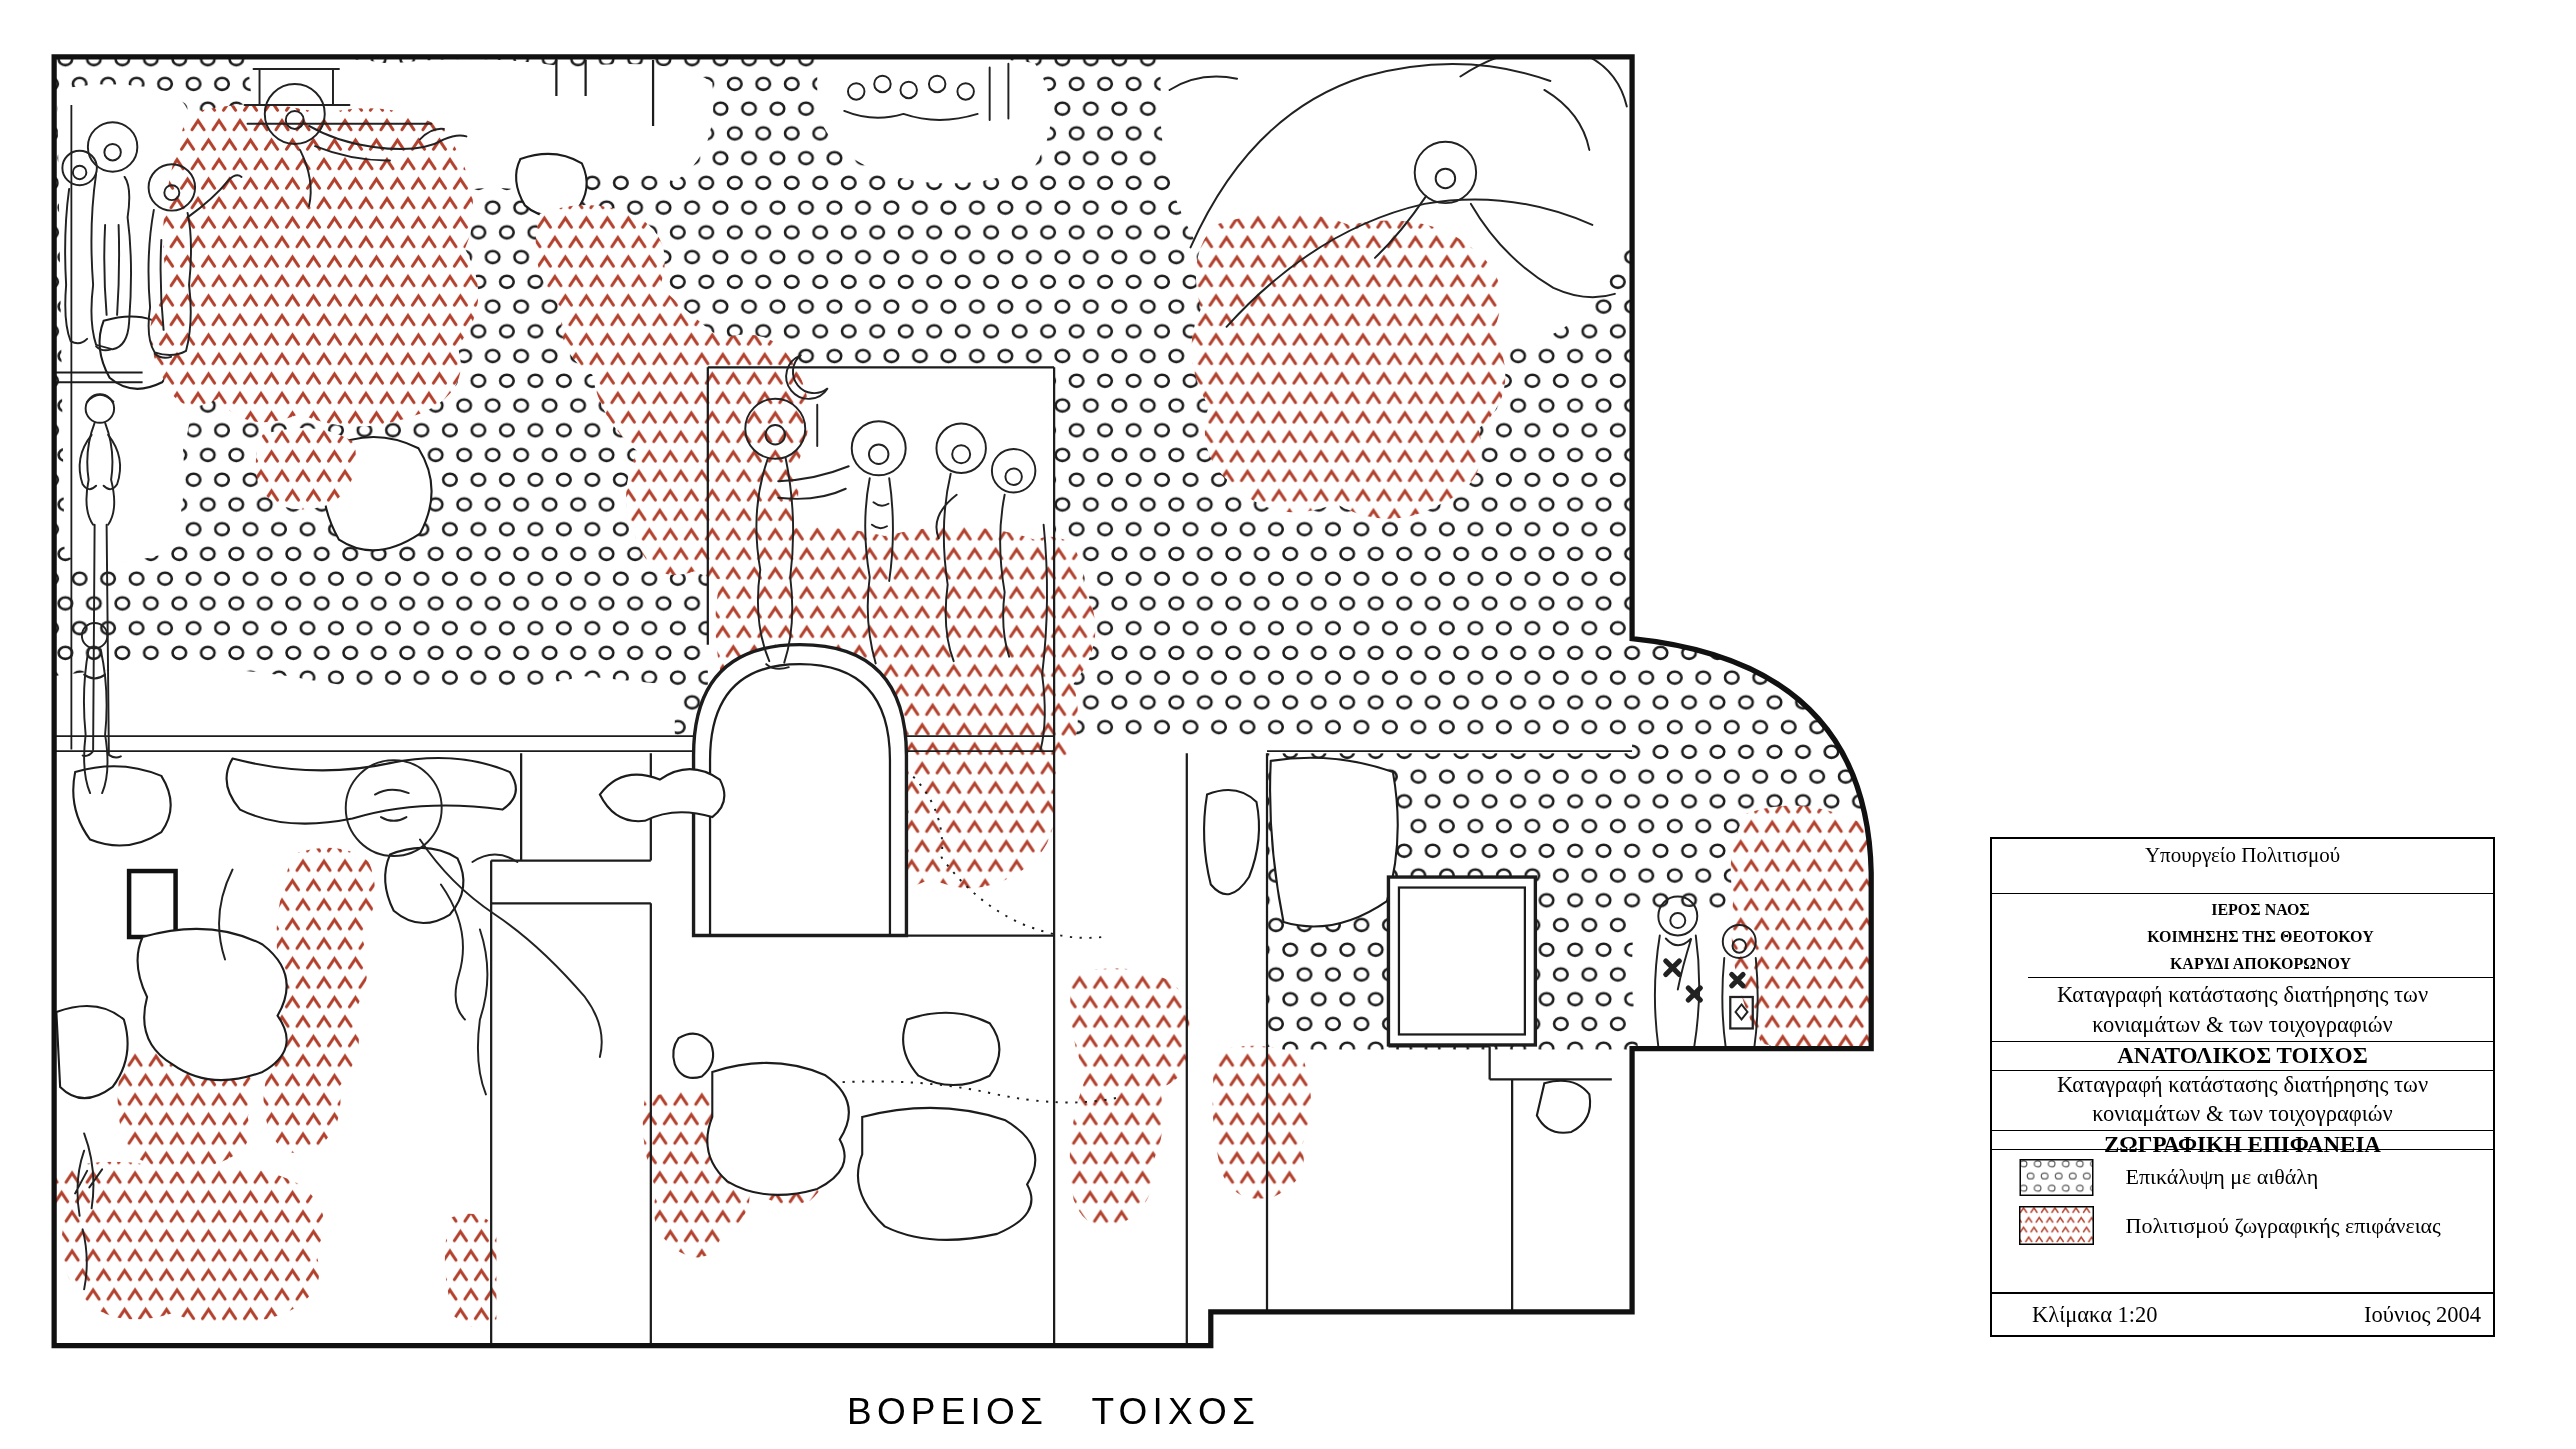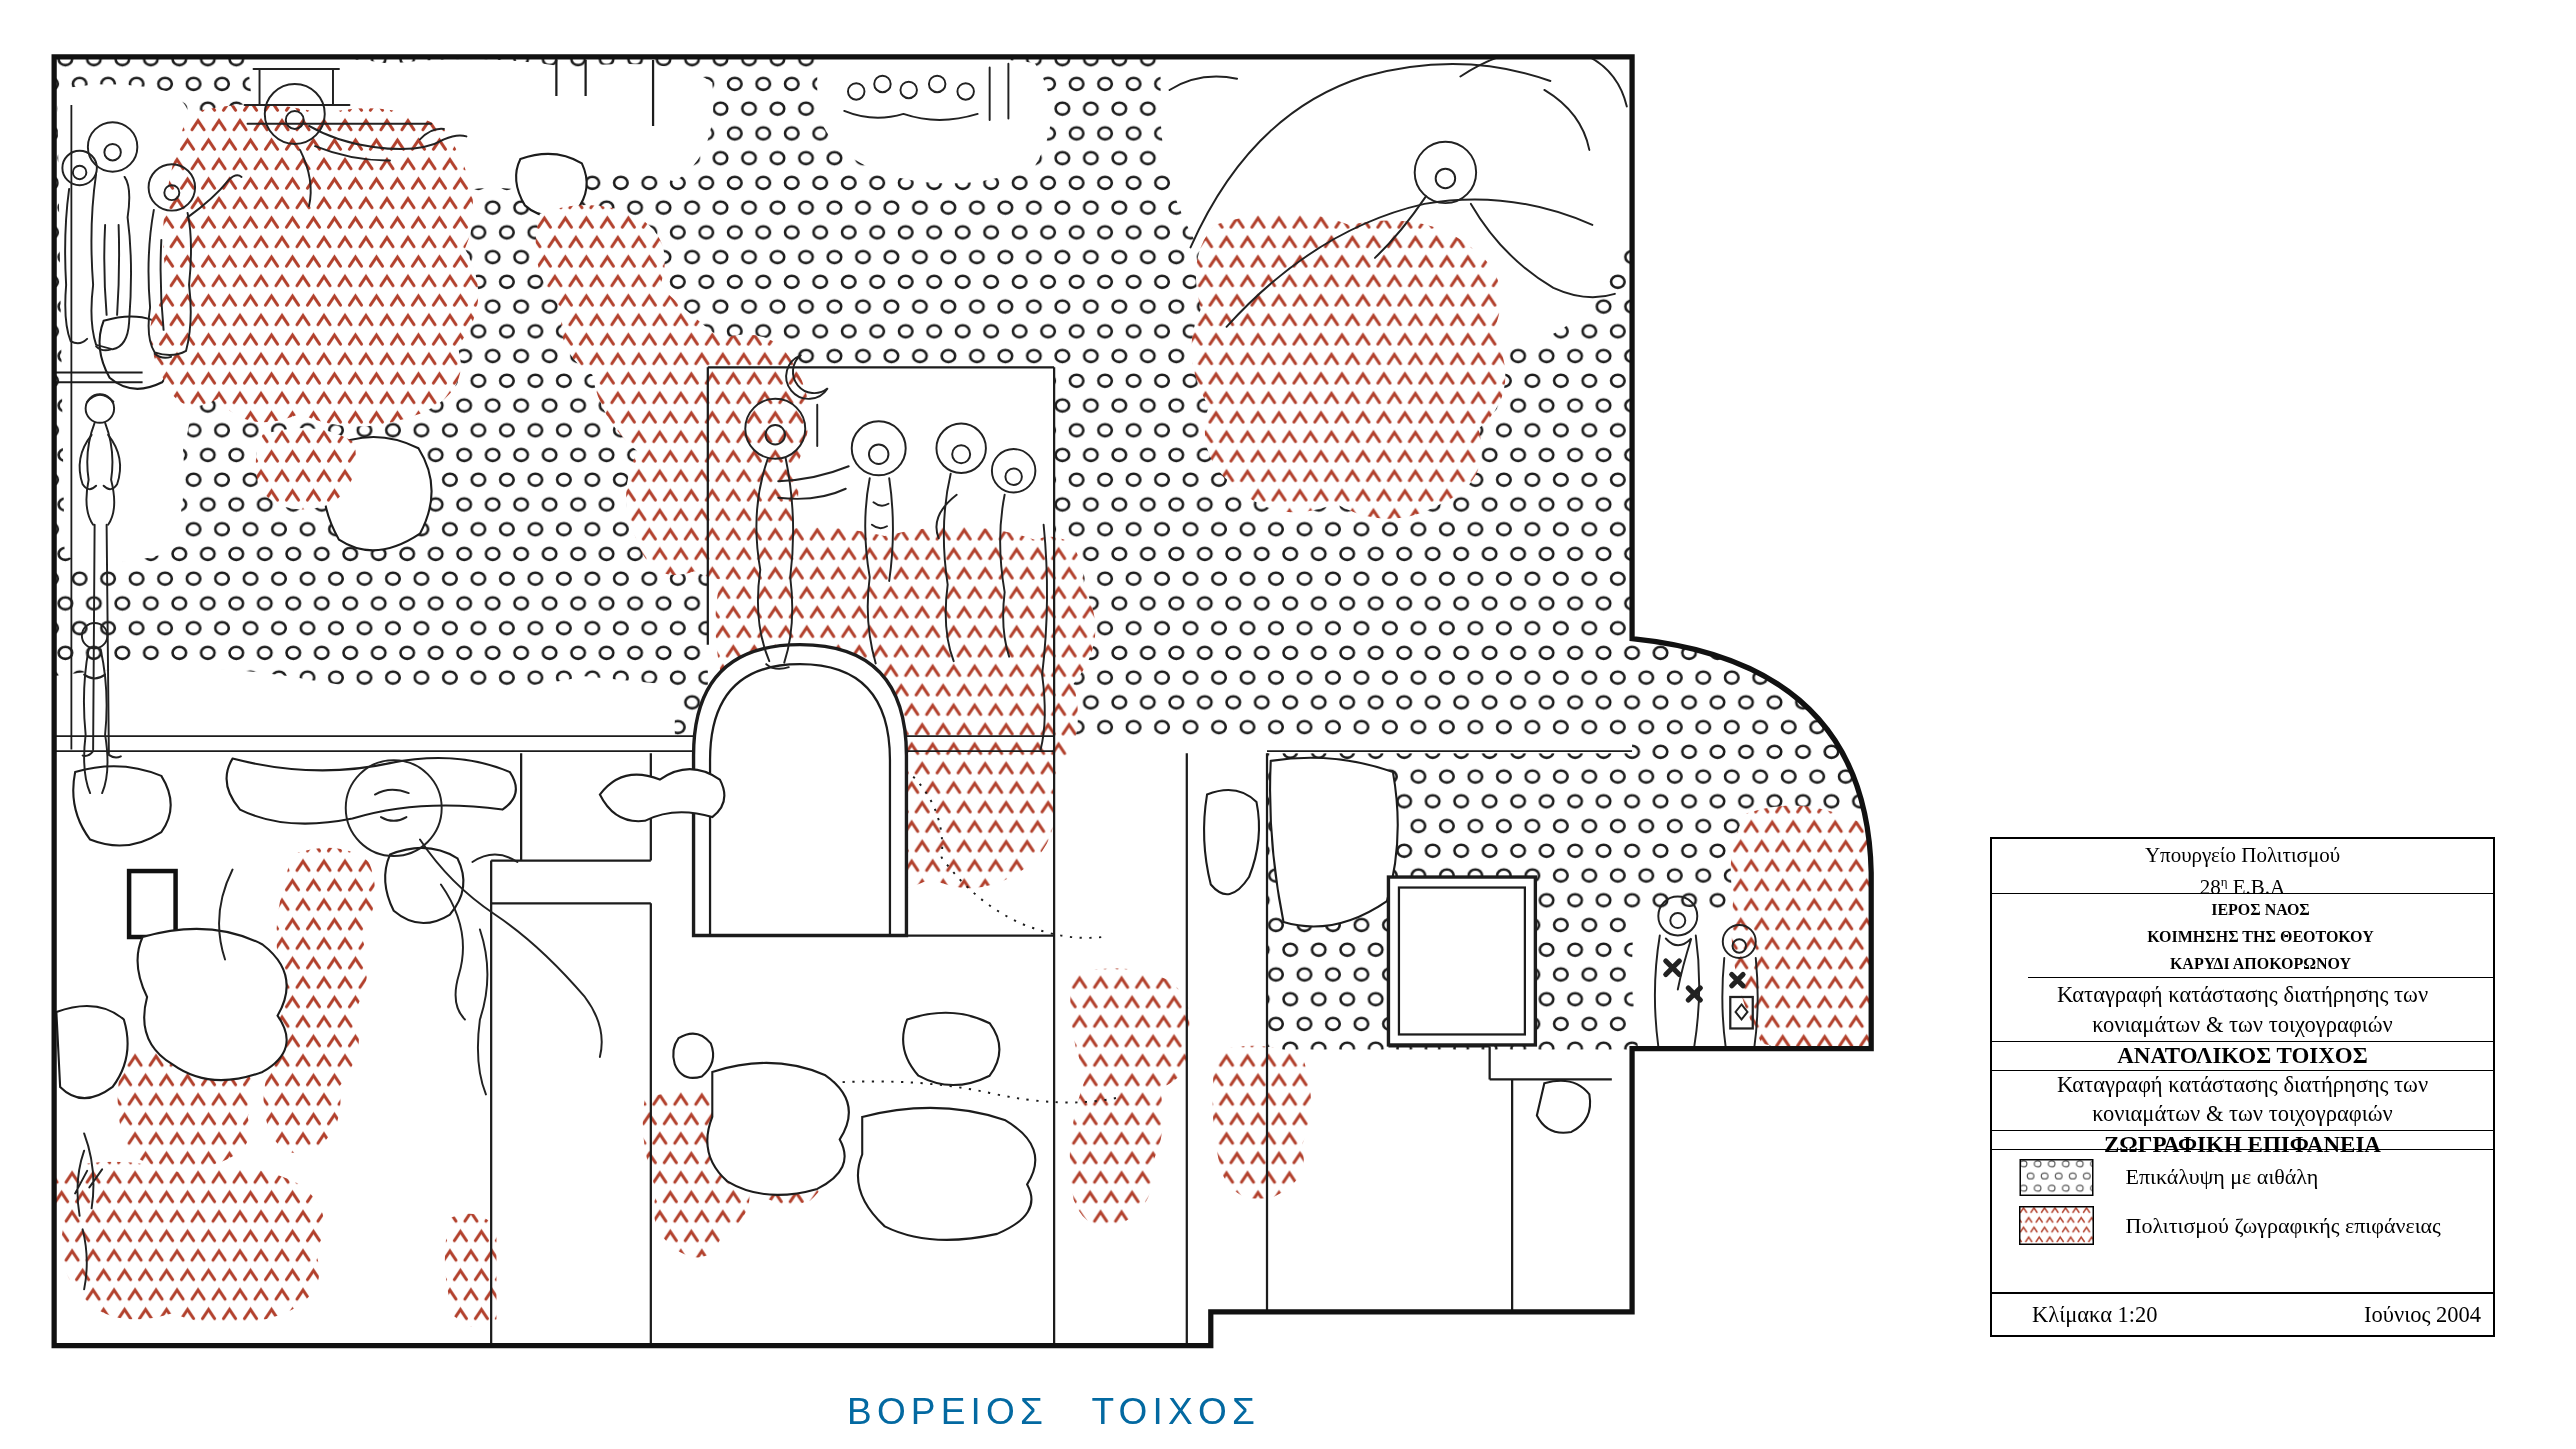--- a/index.html
+++ b/index.html
@@ -21,21 +21,21 @@
   .r-legend{flex:1 1 auto;text-align:left;padding:9px 0 0 27px;}
   .r-bottom{height:42px;display:flex;align-items:center;justify-content:space-between;
             padding:0 12px;font-size:22.5px;}
   .legend-item{display:flex;align-items:center;margin-bottom:10.5px;}
   .legend-item svg{flex:0 0 auto;}
   .legend-label{margin-left:31.5px;font-size:22px;}
   sup.eph{font-size:0.62em;vertical-align:super;}
 
   
   .caption{position:absolute;left:847px;top:1391px;
-           font-family:"Liberation Sans", sans-serif;font-size:37px;color:#0369a1;
+           font-family:"Liberation Sans", sans-serif;font-size:37px;color:#000000;
            letter-spacing:5.2px;word-spacing:28.5px;white-space:nowrap;}
 </style>
 </head>
 <body>
 
 <div id="stage">
 
   <svg id="wall-svg" width="2576" height="1449" viewBox="0 0 3436 1933">
     <defs>
       <pattern id="pat-circ" width="38" height="66" patternUnits="userSpaceOnUse">
@@ -257,21 +257,20 @@
         </g>
       </g>
     </g>
 
     <path d="M72,76 H2177 V852 Q2490,884 2496,1164 V1399 H2177 V1750 H1615 V1795 H72 Z" fill="none" stroke="#111" stroke-width="7"></path>
   </svg>
 
   <div class="tblock">
     <div class="trow r-ministry">
       <div>Υπουργείο Πολιτισμού</div>
-      <div><span>28</span><sup class="eph">η</sup><span> Ε.Β.Α</span></div>
     </div>
     <div class="trow r-church">
       <div>ΙΕΡΟΣ ΝΑΟΣ</div>
       <div>ΚΟΙΜΗΣΗΣ ΤΗΣ ΘΕΟΤΟΚΟΥ</div>
       <div>ΚΑΡΥΔΙ ΑΠΟΚΟΡΩΝΟΥ</div>
     </div>
     <div class="trow r-desc">
       <div>Καταγραφή κατάστασης διατήρησης των</div>
       <div>κονιαμάτων &amp; των τοιχογραφιών</div>
     </div>

